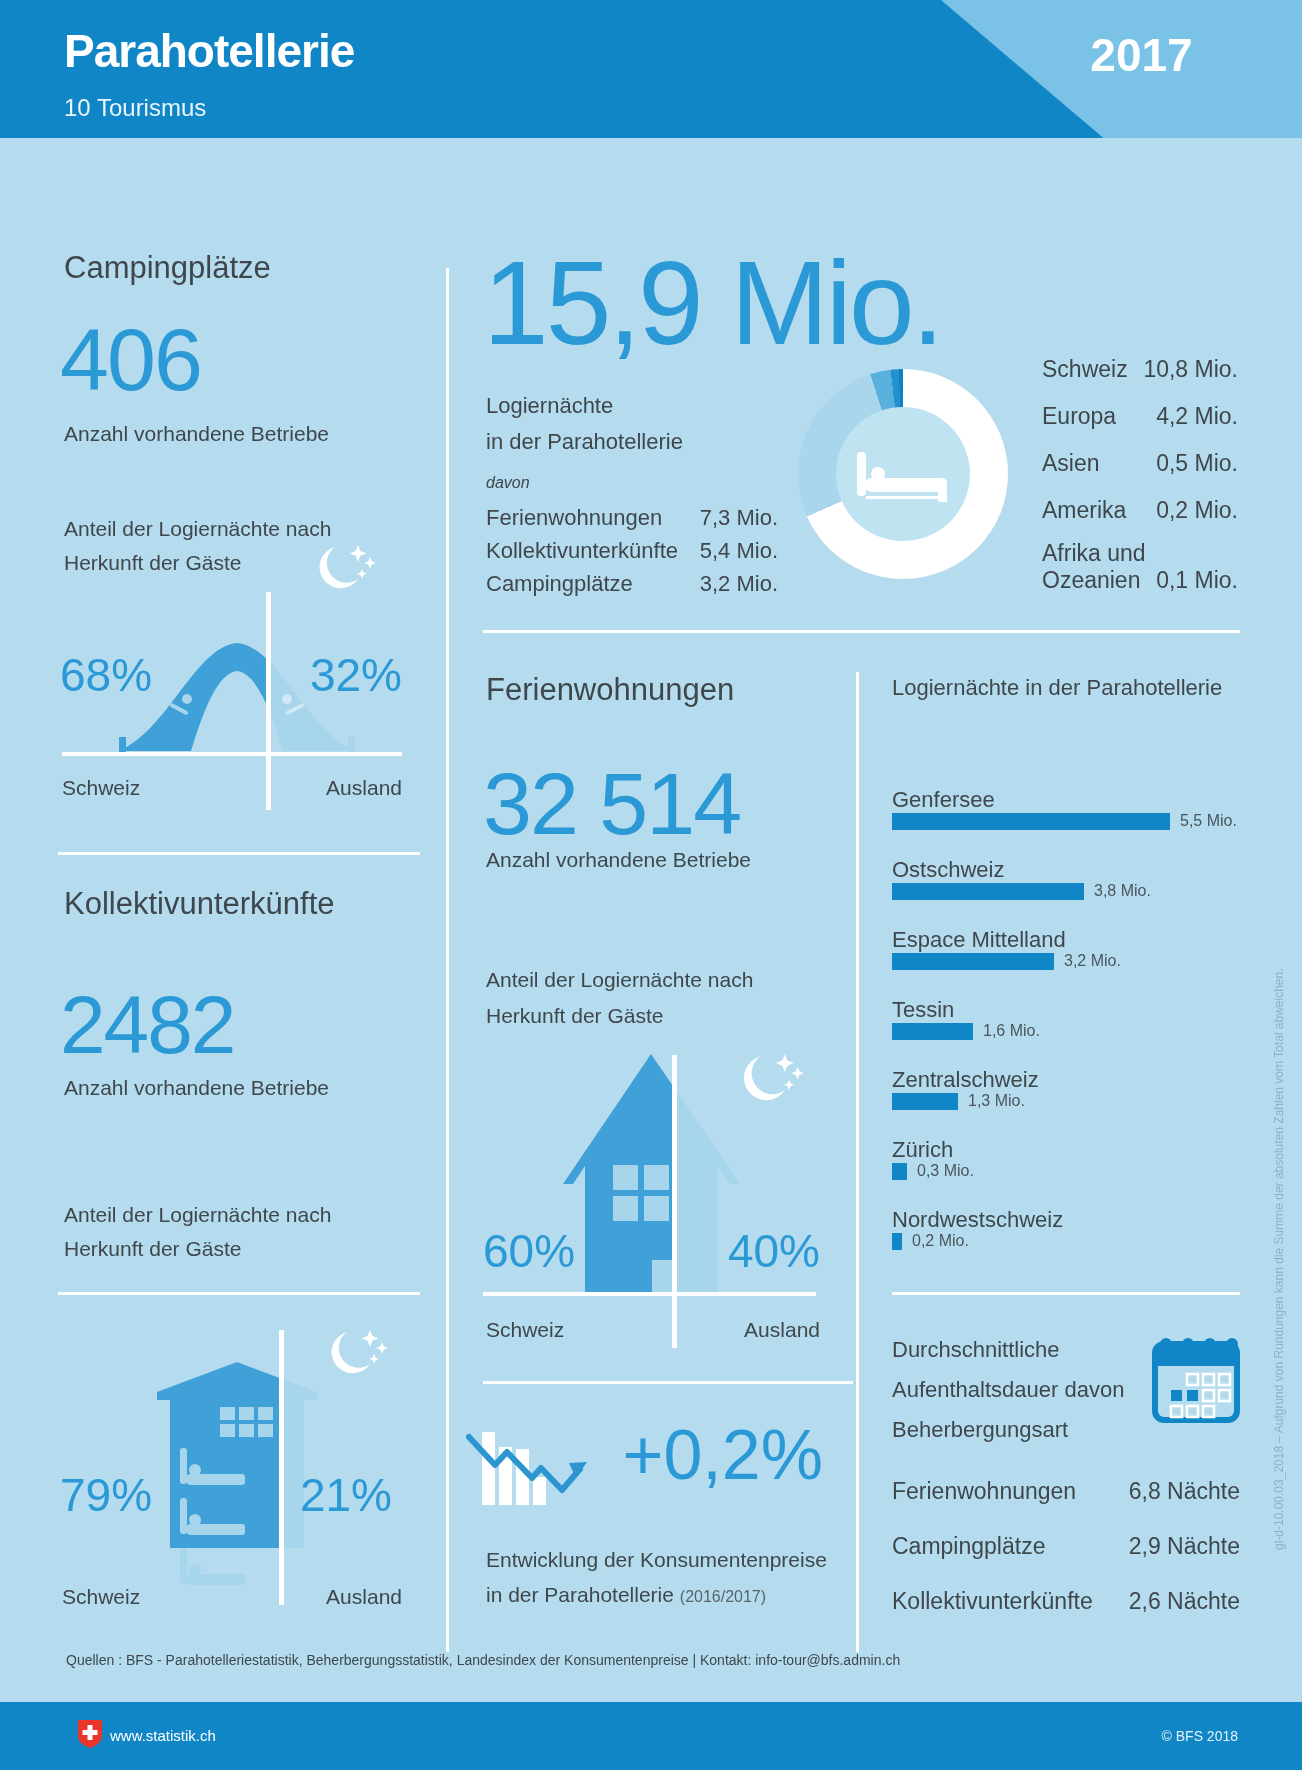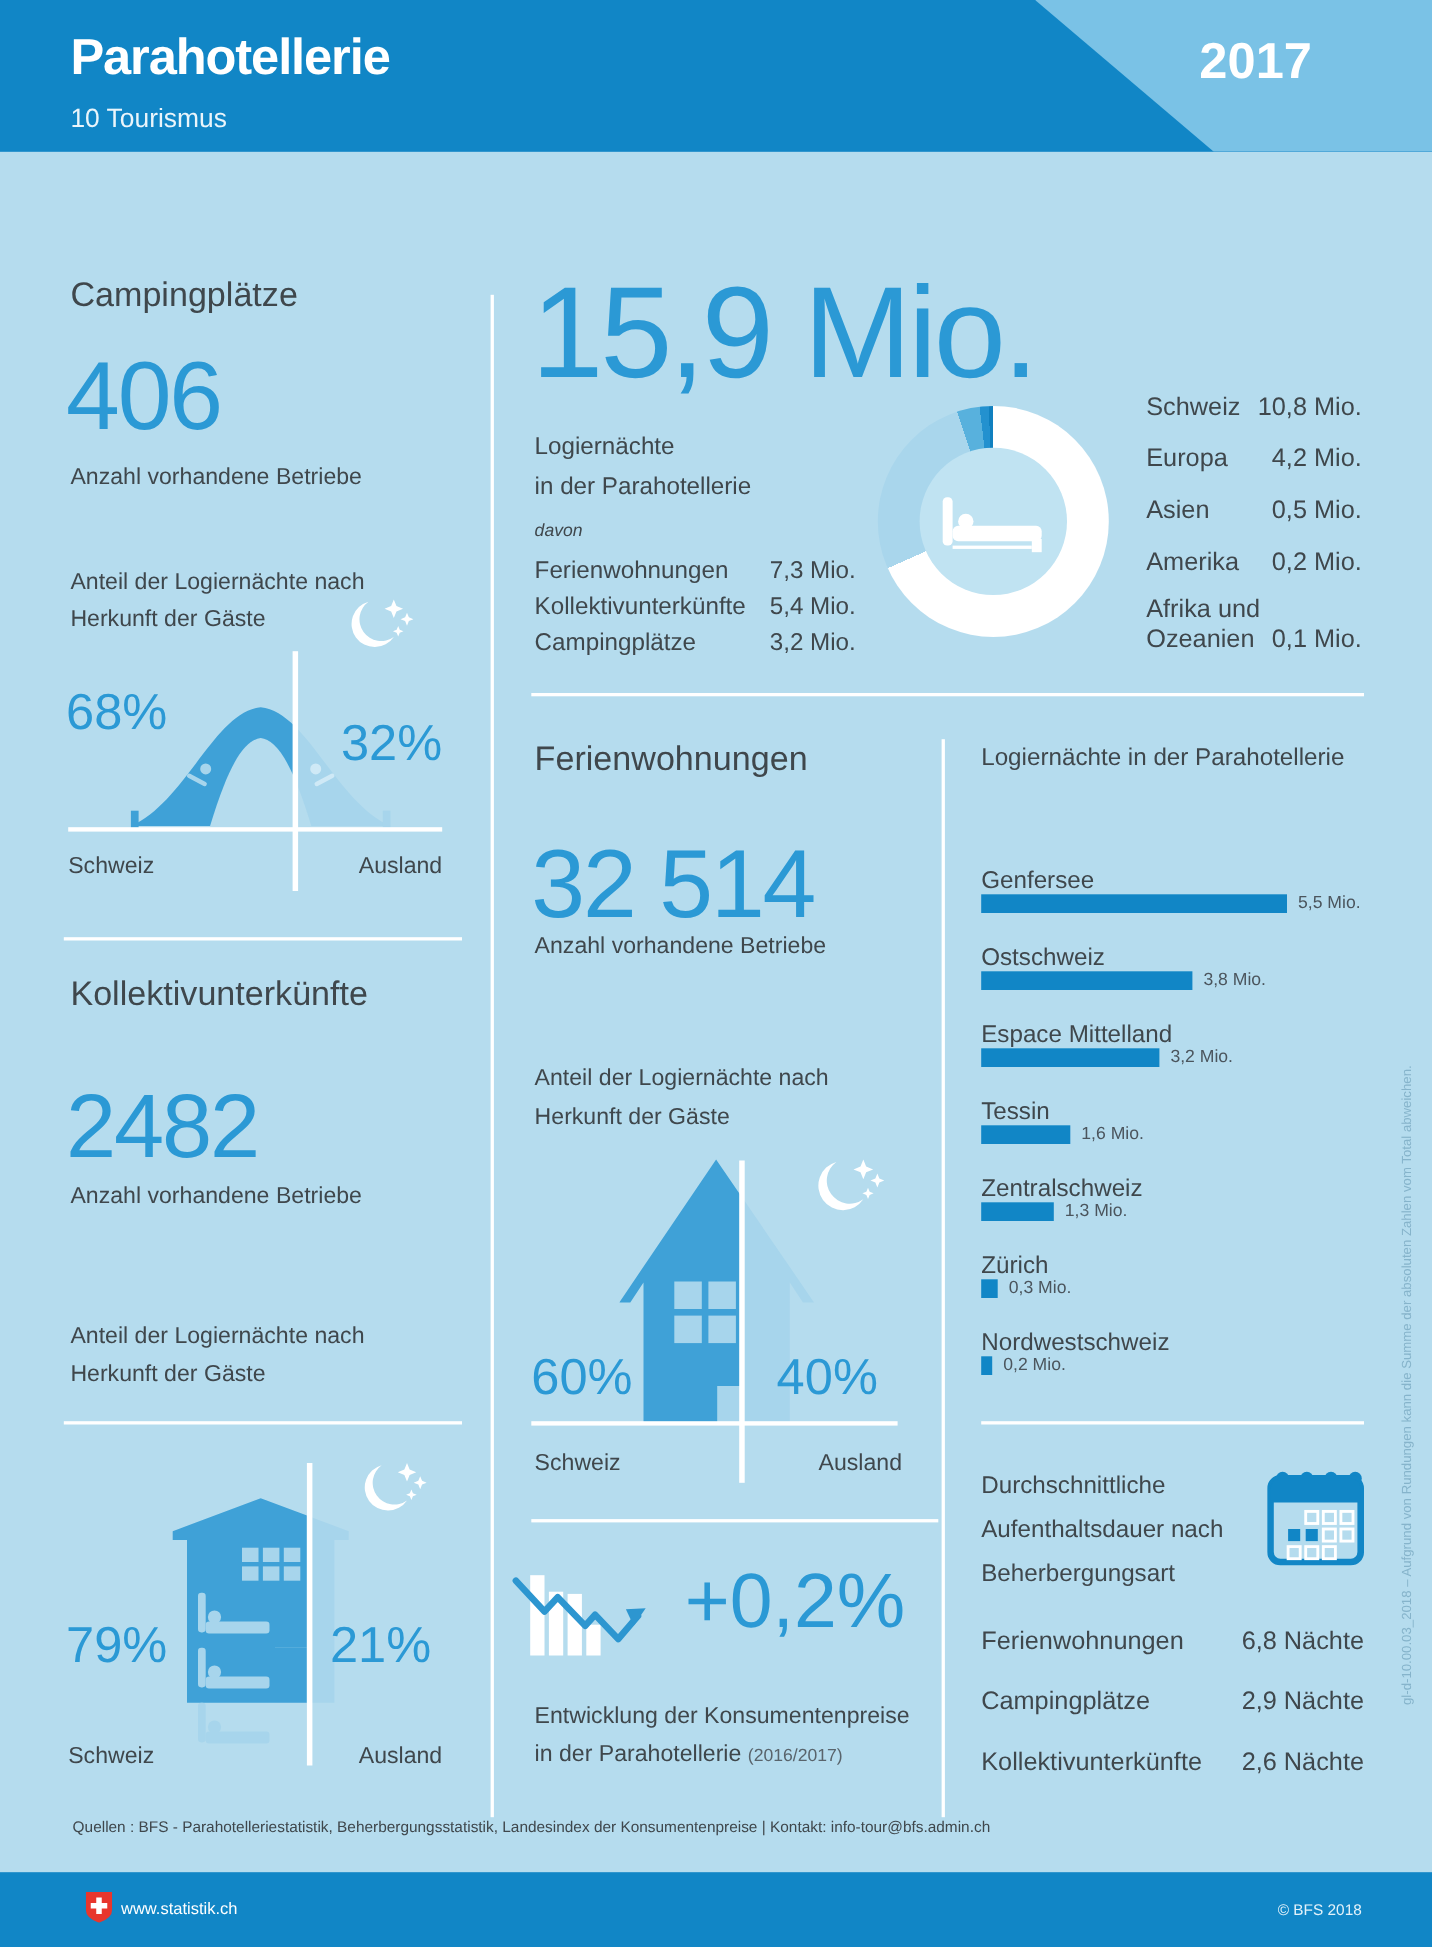--- a/index.html
+++ b/index.html
@@ -105,21 +105,21 @@
     </g>
     <path d="M74 118 C 92 58 106 40 120 38 C 134 40 148 58 166 118 Z" fill="#b5dcee"></path>
     <circle cx="70" cy="66" r="5" fill="#a7d5ec"></circle>
     <rect x="52" y="74" width="20" height="4" rx="2" fill="#a7d5ec" transform="rotate(28 62 76)"></rect>
     <circle cx="170" cy="66" r="5" fill="#cfe9f6"></circle>
     <rect x="168" y="74" width="20" height="4" rx="2" fill="#cfe9f6" transform="rotate(-28 178 76)"></rect>
   </svg>
 
   <div class="abs vline-thick" style="left:266px;top:592px;height:218px;"></div>
   <div class="abs hline" style="left:62px;top:752px;width:340px;height:4px;"></div>
-  <div class="abs pct" style="left:60px;top:624px;">68%</div>
+  <div class="abs pct" style="left:60px;top:652px;">68%</div>
   <div class="abs pct" style="left:290px;top:652px;width:112px;text-align:right;">32%</div>
   <div class="abs body-text" style="left:62px;top:776px;">Schweiz</div>
   <div class="abs body-text" style="left:290px;top:776px;width:112px;text-align:right;">Ausland</div>
 
   <div class="abs hline" style="left:58px;top:852px;width:362px;"></div>
 
   <div class="abs heading" style="left:64px;top:886px;">Kollektivunterkünfte</div>
   <div class="abs big-number" style="left:60px;top:984px;font-size:82px;">2482</div>
   <div class="abs body-text" style="left:64px;top:1076px;">Anzahl vorhandene Betriebe</div>
   <div class="abs caption2" style="left:64px;top:1198px;width:360px;">
@@ -274,21 +274,21 @@
       <rect x="50" y="117" width="25" height="25"></rect>
         <rect x="81" y="117" width="25" height="25"></rect>
       <rect x="50" y="148" width="25" height="25"></rect>
         <rect x="81" y="148" width="25" height="25"></rect>
       <rect x="89" y="212" width="26" height="35"></rect>
     </g>
   </svg>
 
   <div class="abs vline-thick" style="left:672px;top:1055px;height:293px;"></div>
   <div class="abs pct" style="left:483px;top:1228px;">60%</div>
-  <div class="abs pct" style="left:706px;top:1228px;width:114px;">40%</div>
+  <div class="abs pct" style="left:706px;top:1228px;width:114px;text-align:right;">40%</div>
   <div class="abs hline" style="left:483px;top:1292px;width:333px;height:4px;"></div>
   <div class="abs body-text" style="left:486px;top:1318px;">Schweiz</div>
   <div class="abs body-text" style="left:700px;top:1318px;width:120px;text-align:right;">Ausland</div>
 
   <div class="abs hline" style="left:483px;top:1381px;width:370px;"></div>
 
   <svg class="abs" style="left:465px;top:1425px;" width="128" height="88" viewBox="0 0 128 88">
     <rect x="17" y="7" width="13" height="73" fill="#ffffff"></rect>
     <rect x="34" y="22" width="13" height="58" fill="#ffffff"></rect>
     <rect x="51" y="24" width="13" height="56" fill="#ffffff"></rect>
@@ -342,21 +342,21 @@
   <div class="abs mid-text" style="left:892px;top:1202px;">Nordwestschweiz</div>
   <div class="abs bar-row" style="left:892px;top:1232px;">
     <div class="bar-fill" style="width: 10px;"></div>
     <span class="small-val bar-value">0,2 Mio.</span>
   </div>
 
   <div class="abs hline" style="left:892px;top:1292px;width:348px;"></div>
 
   <div class="abs mid-text" style="left:892px;top:1330px;width:270px;line-height:40px;">
     <span style="display:block;">Durchschnittliche</span>
-    <span style="display:block;">Aufenthaltsdauer nach</span>
+    <span style="display:block;">Aufenthaltsdauer davon</span>
     <span style="display:block;">Beherbergungsart</span>
   </div>
 
   <svg class="abs" style="left:1152px;top:1332px;" width="88" height="92" viewBox="0 0 88 92">
     <circle cx="14" cy="12" r="6" fill="#1186c6"></circle>
     <circle cx="36" cy="12" r="6" fill="#1186c6"></circle>
     <circle cx="58" cy="12" r="6" fill="#1186c6"></circle>
     <circle cx="80" cy="12" r="6" fill="#1186c6"></circle>
     <rect x="3" y="12" width="82" height="76" rx="9" fill="none" stroke="#1186c6" stroke-width="6"></rect>
     <path d="M3 21 a9 9 0 0 1 9 -9 h64 a9 9 0 0 1 9 9 v13 H3 Z" fill="#1186c6"></path>

